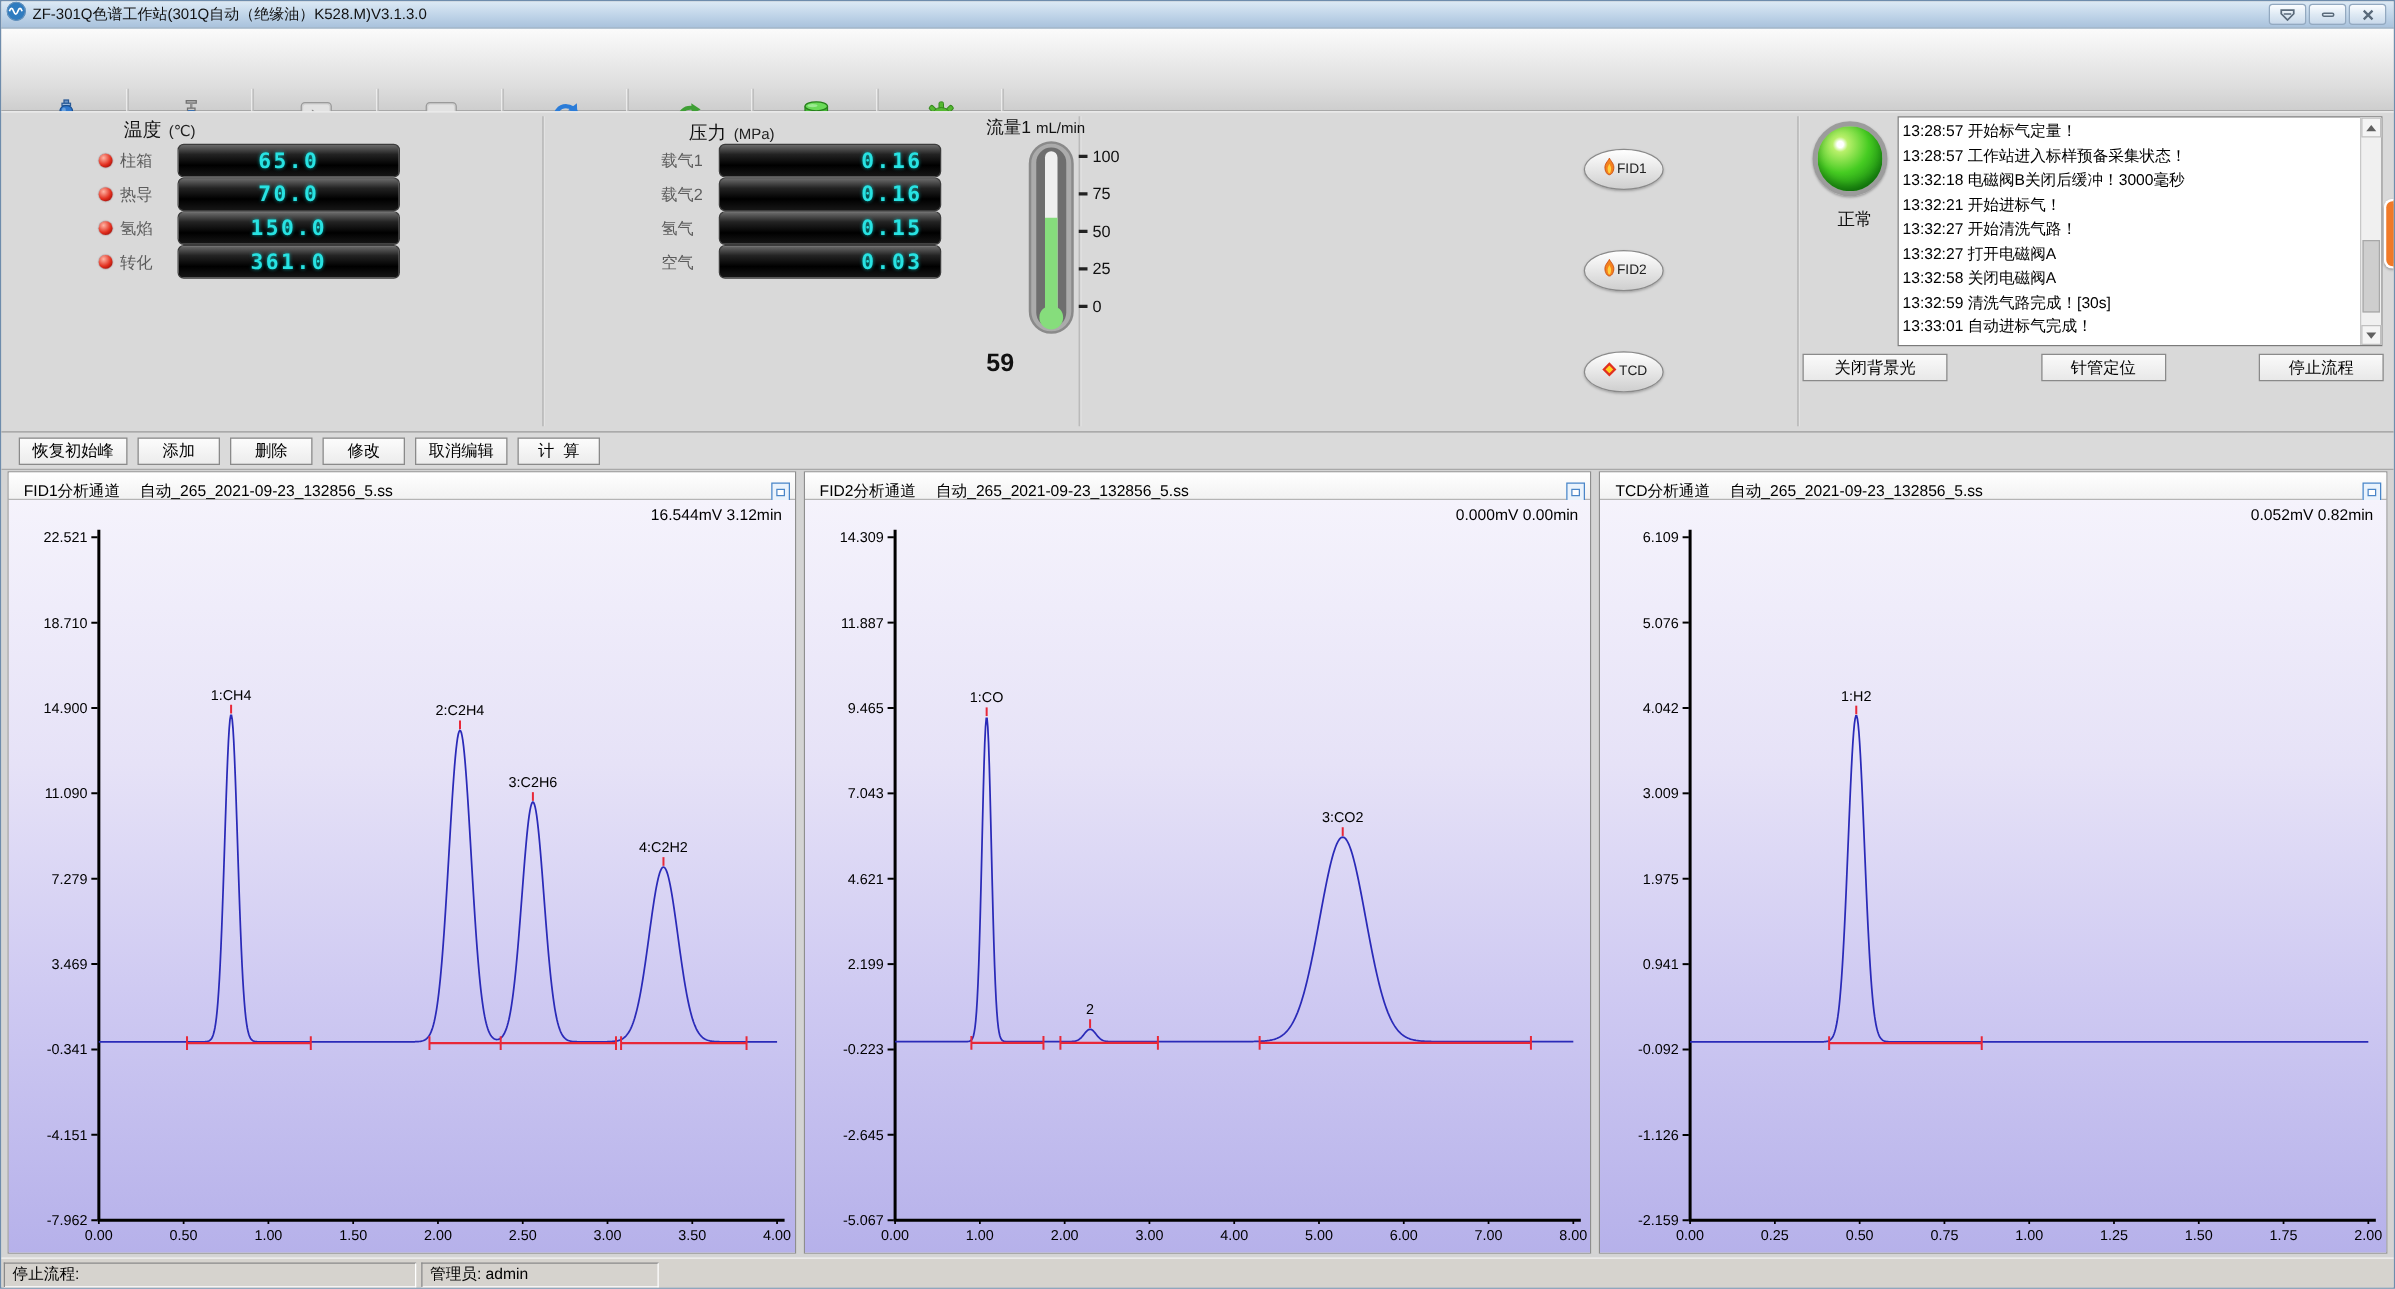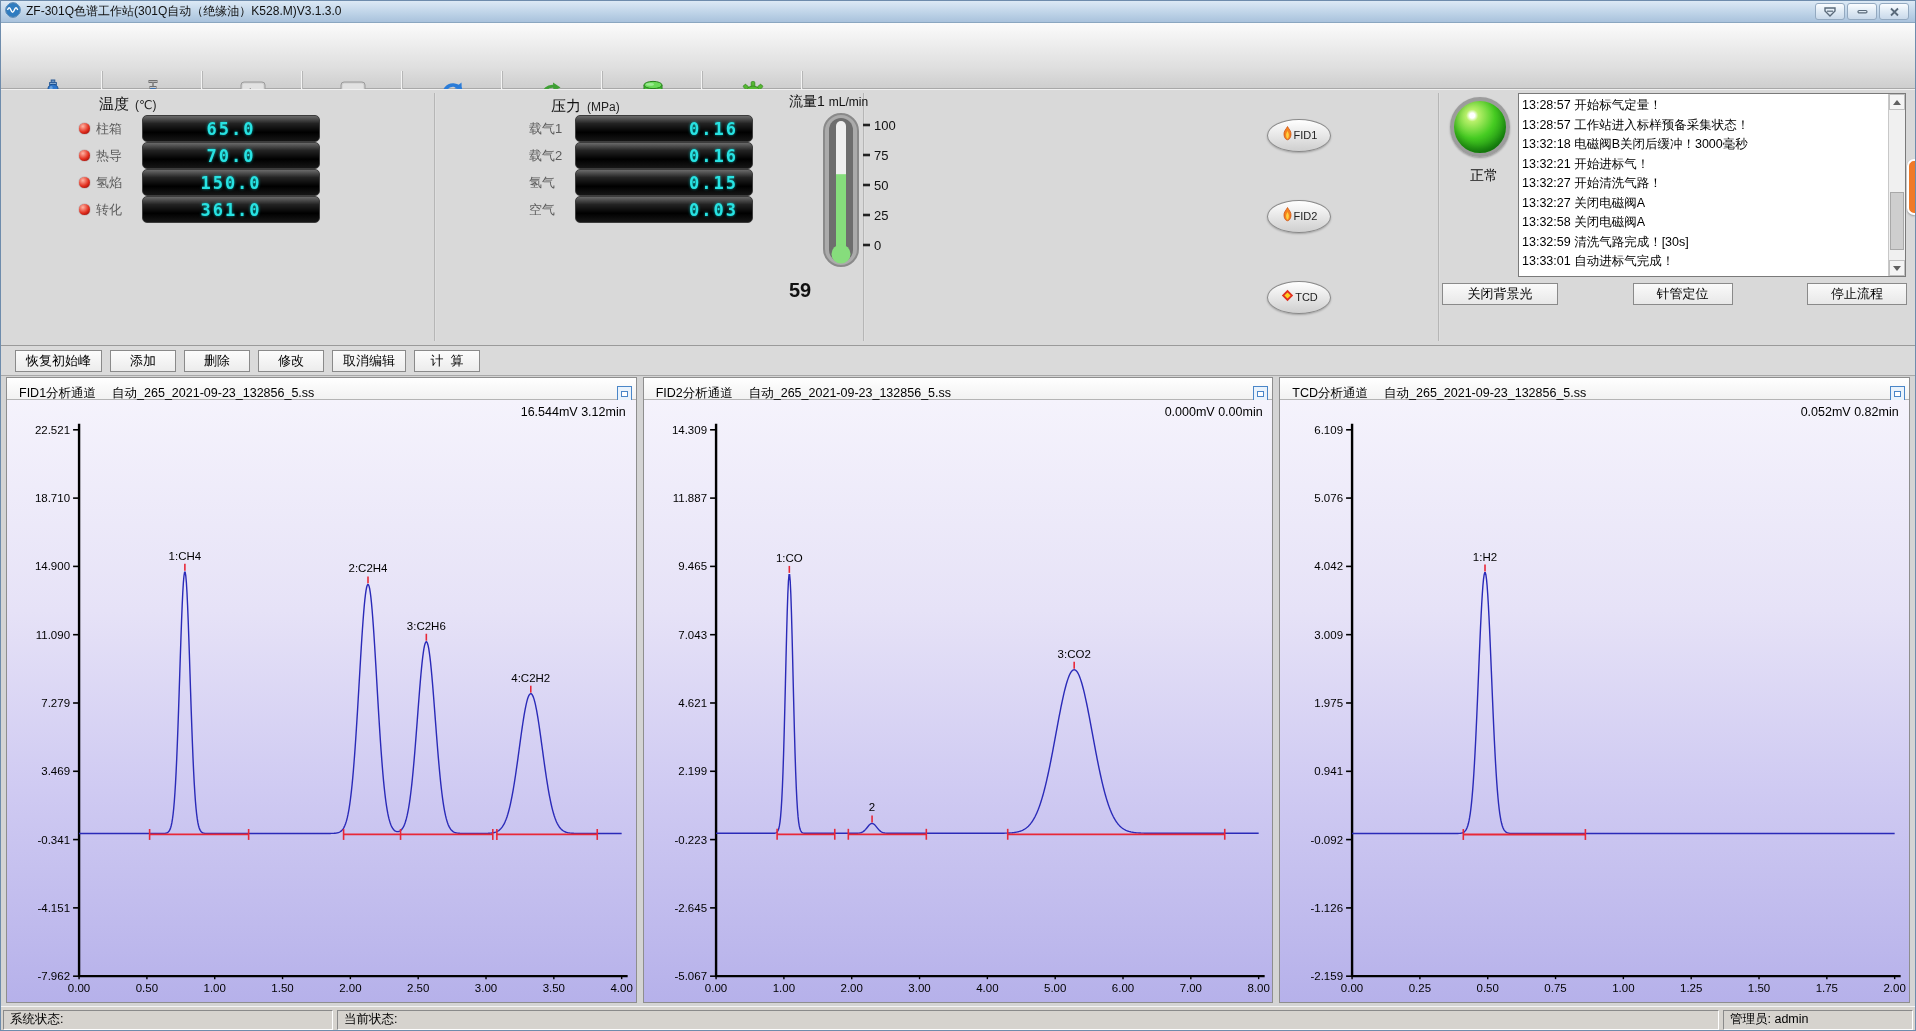--- a/index.html
+++ b/index.html
@@ -336,21 +336,21 @@
     <div class="lamp"></div>
     <div class="lamp-label">正常</div>
 
     <div class="logbox">
       <div class="log-lines" id="logLines">
           <div>13:28:57 开始标气定量！</div>
           <div>13:28:57 工作站进入标样预备采集状态！</div>
           <div>13:32:18 电磁阀B关闭后缓冲！3000毫秒</div>
           <div>13:32:21 开始进标气！</div>
           <div>13:32:27 开始清洗气路！</div>
-          <div>13:32:27 关闭电磁阀A</div>
+          <div>13:32:27 打开电磁阀A</div>
           <div>13:32:58 关闭电磁阀A</div>
           <div>13:32:59 清洗气路完成！[30s]</div>
           <div>13:33:01 自动进标气完成！</div>
         </div>
       <div class="log-sb">
         <div class="sb-arrow up">
             <span class="tri-up"></span>
           </div>
         <div class="sb-thumb"></div>
         <div class="sb-arrow down">
@@ -571,19 +571,18 @@
             <line x1="183.11" y1="431.88001935171746" x2="183.11" y2="442.88001935171746" stroke="#e82838" stroke-width="1.6"></line>
             <line x1="305.06" y1="431.88001935171746" x2="305.06" y2="442.88001935171746" stroke="#e82838" stroke-width="1.6"></line>
             <line x1="204.79" y1="172.61998064828254" x2="204.79" y2="165.61998064828254" stroke="#e82838" stroke-width="1.6"></line>
             <text x="204.79" y="161.61998064828254" text-anchor="middle" font-size="11.5" font-family="&quot;DejaVu Sans Mono&quot;,&quot;Liberation Mono&quot;,monospace" fill="#000">1:H2</text>
           </svg>
       </div>
     </div>
   </div>
 
   <div class="statusbar">
-    <div class="sb-cell c1">系统状态:</div>
-    <div class="sb-cell c2">当前状态:</div>
+    <div class="sb-cell c1">停止流程:</div>
     <div class="sb-cell c3">管理员: admin</div>
   </div>
 
   <div class="side-handle"></div>
 </div>
 
 </body></html>

